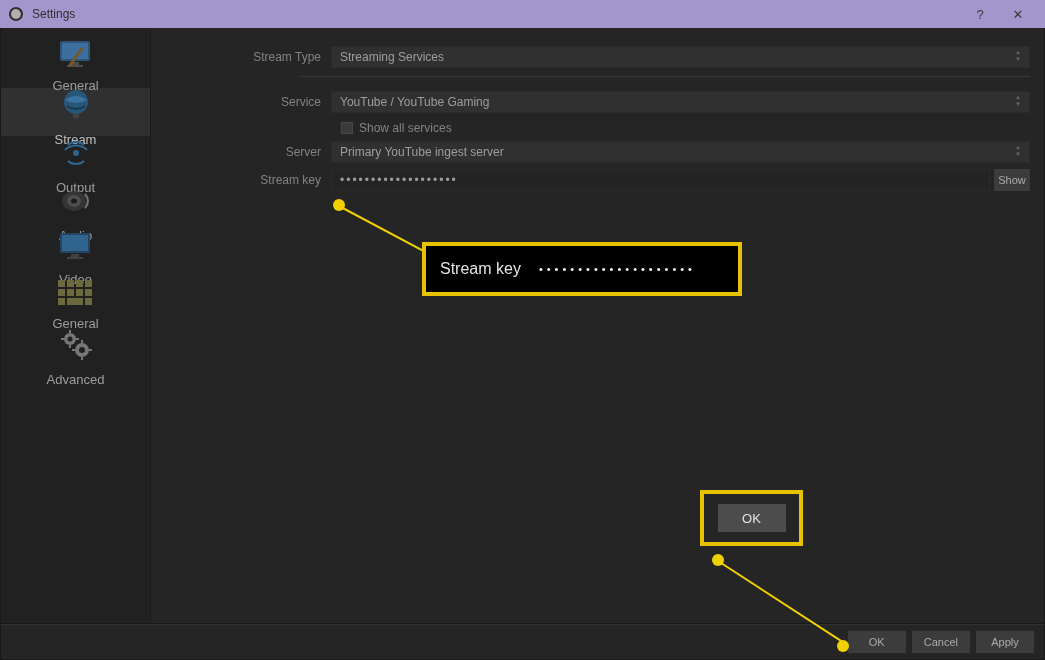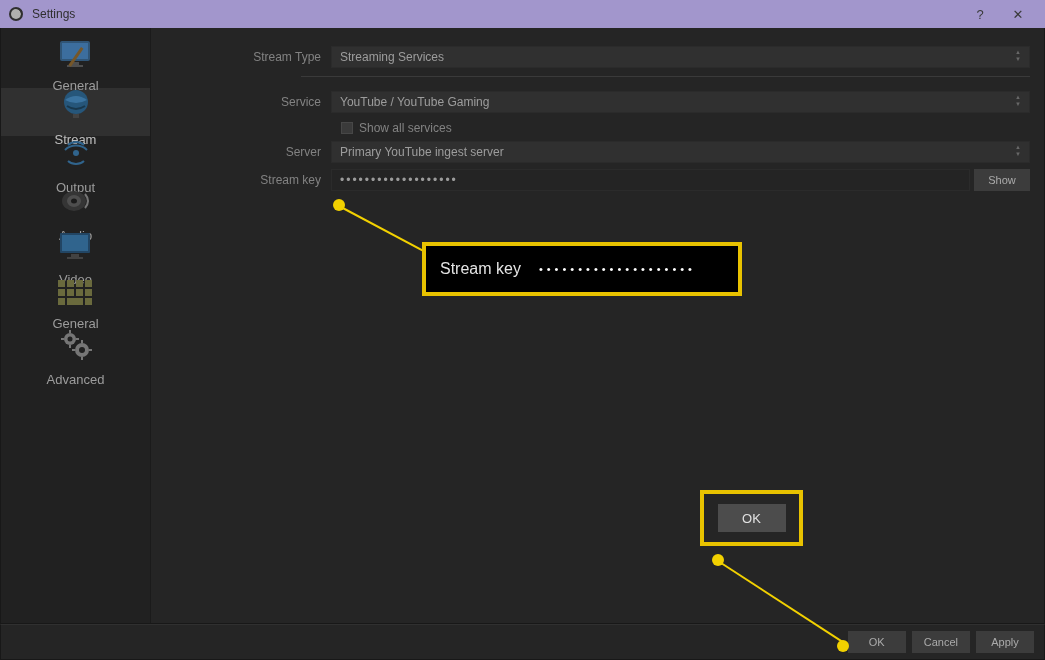--- a/index.html
+++ b/index.html
@@ -25,21 +25,21 @@
   .content { flex: 1; padding: 16px 14px 0 0; color: #9a9a9a; font-size: 12px; }
   .form-row { display: flex; align-items: center; height: 26px; margin-bottom: 2px; }
   .form-row .label { width: 180px; text-align: right; padding-right: 10px; color: #9a9a9a; }
   .form-row .field { flex: 1; height: 22px; background: #2c2c2c; border: 1px solid #262626; display: flex; align-items: center; padding: 0 8px; color: #bdbdbd; position: relative; }
   .form-row .field.input { background: #1c1c1c; }
   .divider { height: 1px; background: #3a3a3a; margin: 6px 0 12px 150px; }
   .checkbox-row { display: flex; align-items: center; height: 22px; }
   .checkbox-row .pad { width: 190px; }
   .checkbox { width: 12px; height: 12px; background: #3a3a3a; border: 1px solid #4b4b4b; margin-right: 6px; }
   .stream-key-row .field { background: #1a1a1a; letter-spacing: 2px; }
-  .show-btn { width: 56px; height: 22px; margin-left: 4px; background: #3c3c3c; color: #d0d0d0; display: flex; align-items: center; justify-content: center; font-size: 11px; }
+  .show-btn { width: 36px; height: 22px; margin-left: 4px; background: #3c3c3c; color: #d0d0d0; display: flex; align-items: center; justify-content: center; font-size: 11px; }
   .spinner { position: absolute; right: 4px; top: 2px; width: 10px; display: flex; flex-direction: column; gap: 1px; }
   .spinner span { font-size: 6px; line-height: 6px; color: #777; }
   
   
   .footer { position: absolute; bottom: 0; right: 0; left: 0; height: 36px; background: #1e1e1e; border: 1px solid #0d0d0d; border-top: 1px solid #2c2c2c; display: flex; justify-content: flex-end; align-items: center; padding-right: 10px; gap: 6px; }
   .btn { min-width: 58px; height: 22px; background: #3c3c3c; color: #cfcfcf; display: flex; align-items: center; justify-content: center; font-size: 11px; padding: 0 12px; cursor: pointer; }
   
   
   .callout { position: absolute; border: 4px solid #e8c200; background: rgba(0,0,0,0); z-index: 60; }
   .callout.streamkey { left: 422px; top: 242px; width: 320px; height: 54px; display: flex; align-items: center; padding: 0 14px; background: #000; }

